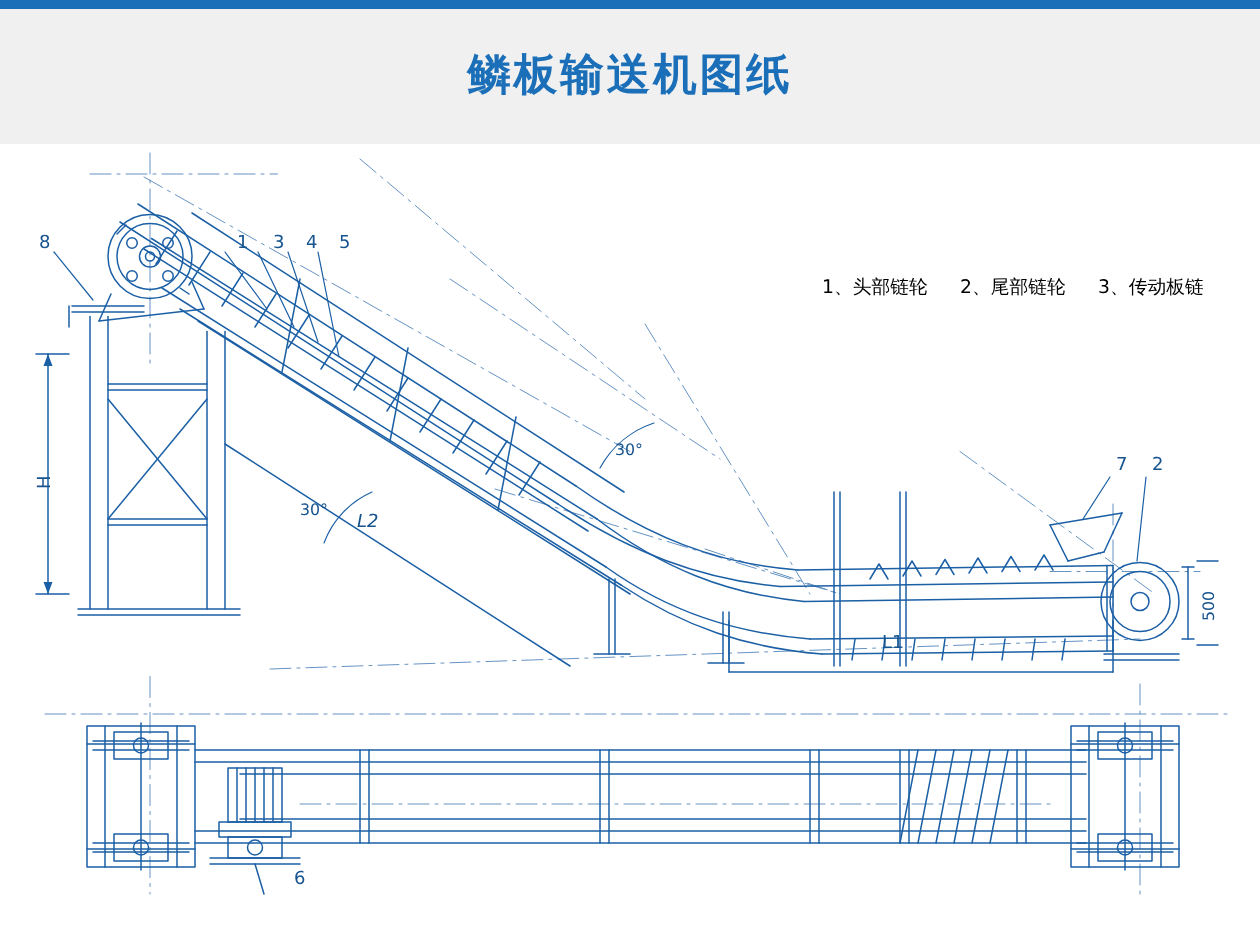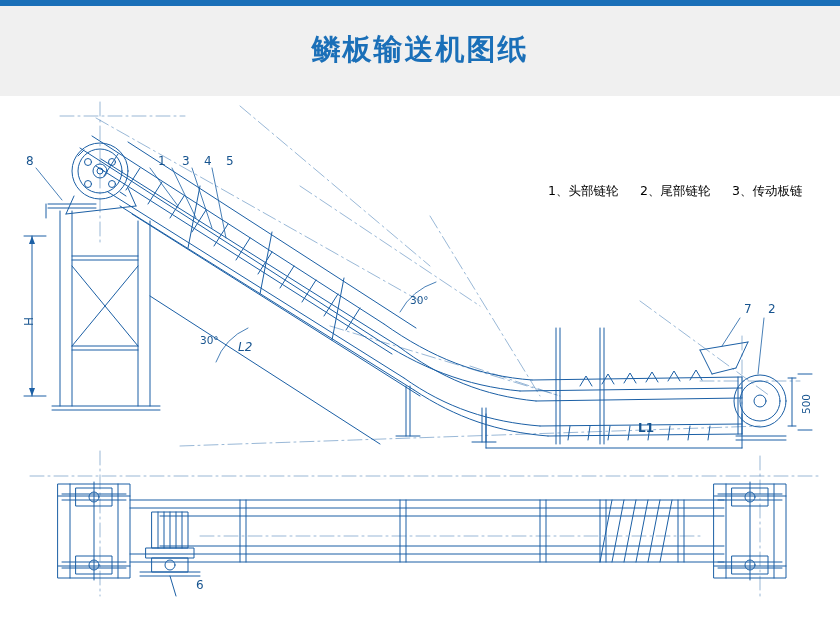--- a/index.html
+++ b/index.html
@@ -366,19 +366,19 @@
     <div class="lbl" style="left:158px; top:58px;">1</div>
     <div class="lbl" style="left:182px; top:58px;">3</div>
     <div class="lbl" style="left:204px; top:58px;">4</div>
     <div class="lbl" style="left:226px; top:58px;">5</div>
     <div class="lbl" style="left:744px; top:206px;">7</div>
     <div class="lbl" style="left:768px; top:206px;">2</div>
     <div class="lbl" style="left:196px; top:482px;">6</div>
 
     <div class="lbl rot90" style="left:22px; top:230px;">H</div>
     <div class="lbl it" style="left:238px; top:234px;margin-top:10px;">L2</div>
-    <div class="lbl" style="left:638px; top:325px;font-weight:bold;">L1</div>
+    <div class="lbl" style="left:588px; top:325px;">L1</div>
     <div class="lbl small rot90" style="left:800px; top:318px;">500</div>
     <div class="lbl small" style="left:200px; top:238px;">30°</div>
     <div class="lbl small" style="left:410px; top:198px;">30°</div>
 
   </div>
 </div>
 
 </body></html>

